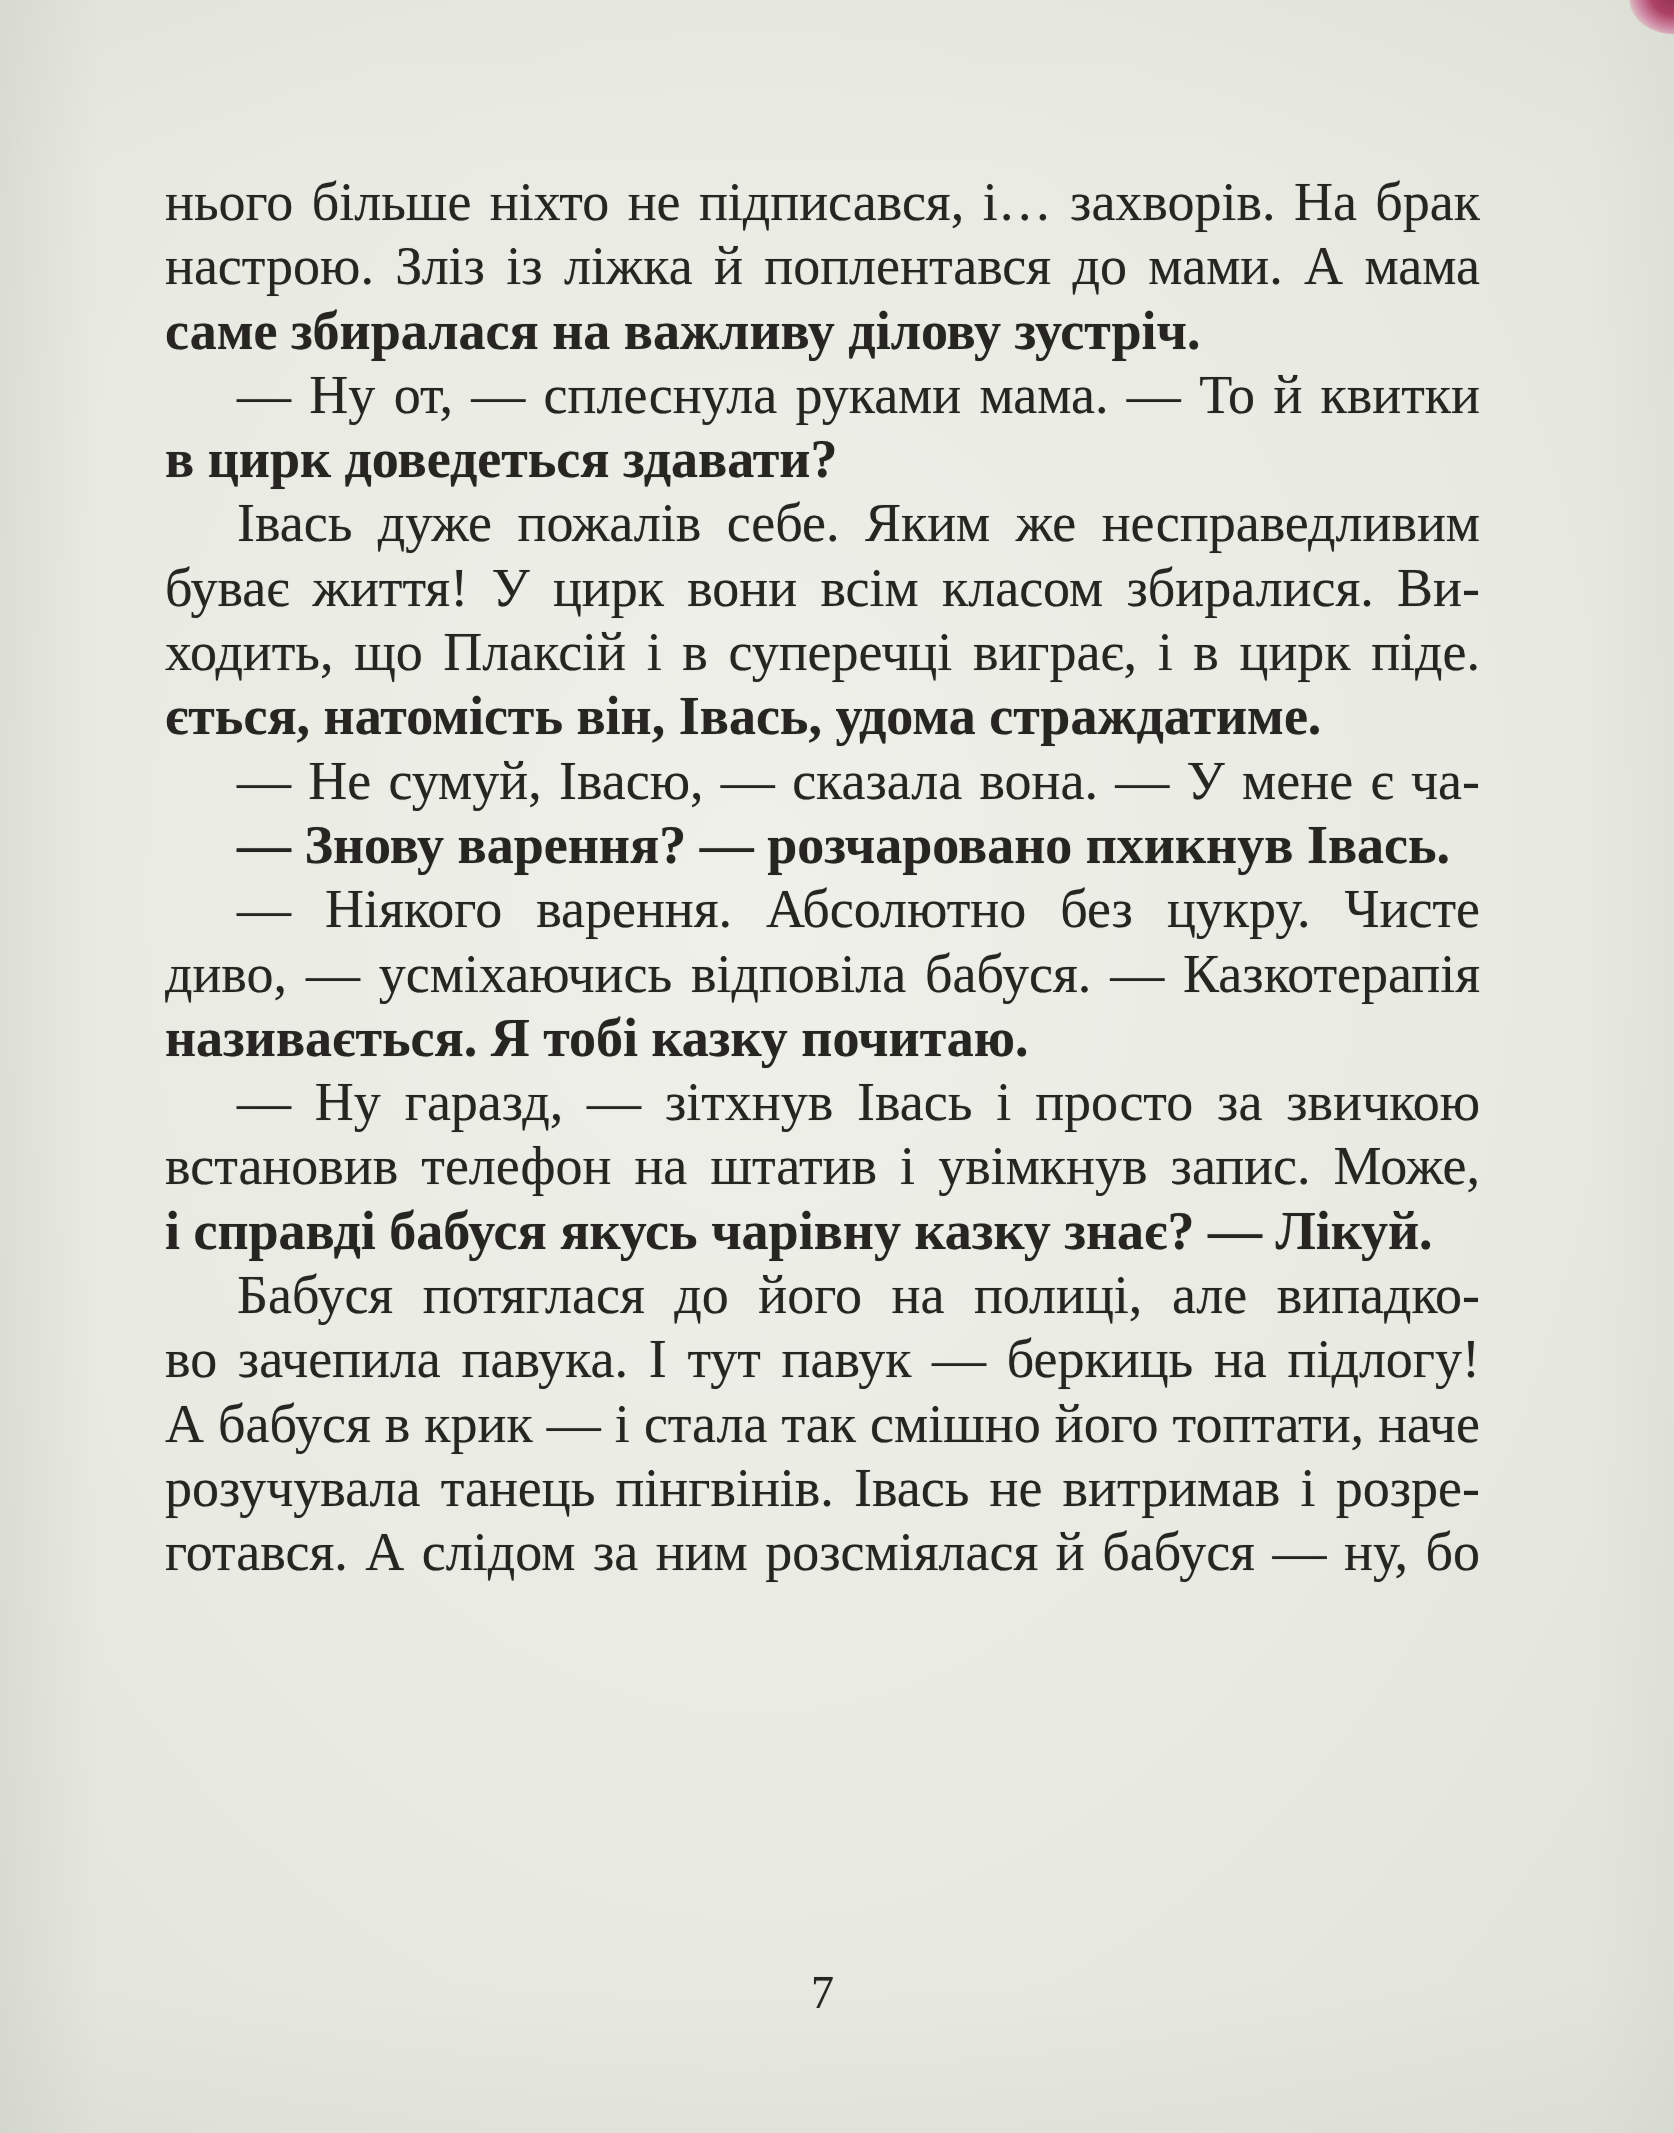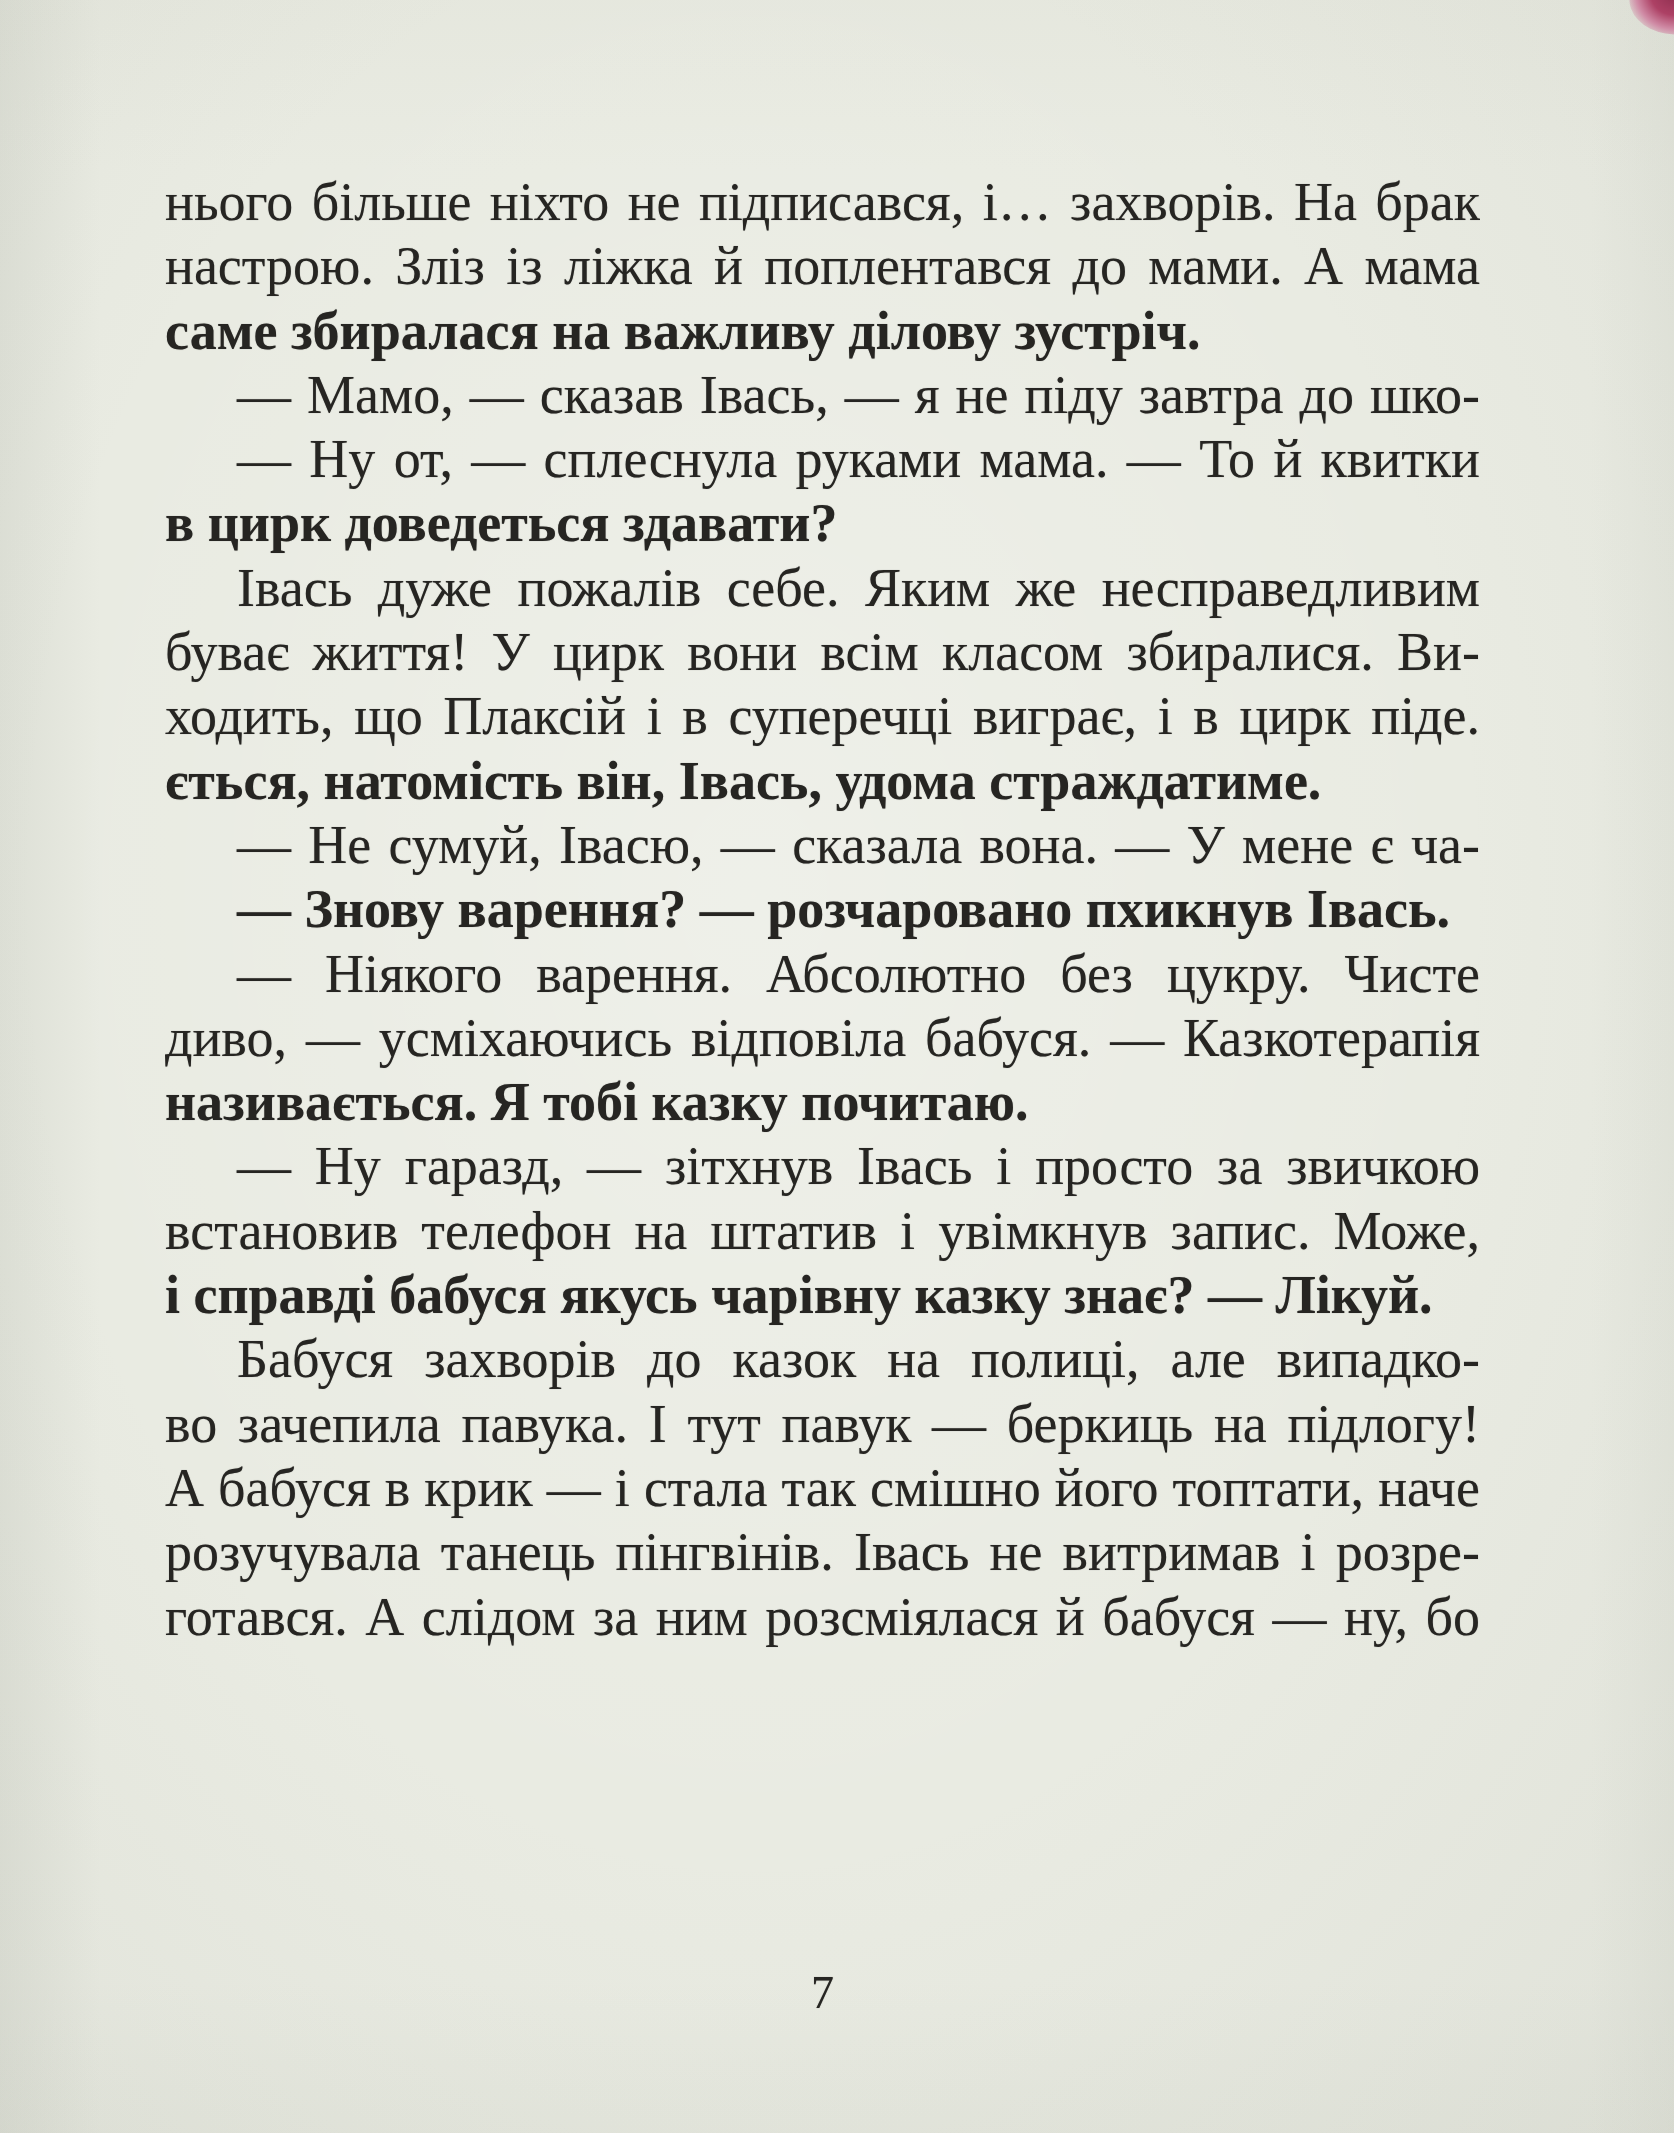--- a/index.html
+++ b/index.html
@@ -88,35 +88,34 @@
 </style>
 </head>
 <body style="--page-bg: #e9ebe2; --ink: #262522; --accent: #ad4165;">
 
 <div class="page">
   <div class="corner-accent"></div>
   <div class="text-block">
       <div class="line">нього більше ніхто не підписався, і… захворів. На брак</div>
       <div class="line">настрою. Зліз із ліжка й поплентався до мами. А мама</div>
       <div class="line short">саме збиралася на важливу ділову зустріч.</div>
-      <div class="line indent">— Мамо, — сказав Івась, — я не піду завтра до шко-</div>
       <div class="line indent">— Ну от, — сплеснула руками мама. — То й квитки</div>
       <div class="line short">в цирк доведеться здавати?</div>
       <div class="line indent">Івась дуже пожалів себе. Яким же несправедливим</div>
       <div class="line">буває життя! У цирк вони всім класом збиралися. Ви-</div>
       <div class="line">ходить, що Плаксій і в суперечці виграє, і в цирк піде.</div>
       <div class="line short">ється, натомість він, Івась, удома страждатиме.</div>
       <div class="line indent">— Не сумуй, Івасю, — сказала вона. — У мене є ча-</div>
       <div class="line indent short">— Знову варення? — розчаровано пхикнув Івась.</div>
       <div class="line indent">— Ніякого варення. Абсолютно без цукру. Чисте</div>
       <div class="line">диво, — усміхаючись відповіла бабуся. — Казкотерапія</div>
       <div class="line short">називається. Я тобі казку почитаю.</div>
       <div class="line indent">— Ну гаразд, — зітхнув Івась і просто за звичкою</div>
       <div class="line">встановив телефон на штатив і увімкнув запис. Може,</div>
       <div class="line short">і справді бабуся якусь чарівну казку знає? — Лікуй.</div>
-      <div class="line indent">Бабуся захворів до казок на полиці, але випадко-</div>
+      <div class="line indent">Бабуся потяглася до його на полиці, але випадко-</div>
       <div class="line">во зачепила павука. І тут павук — беркиць на підлогу!</div>
       <div class="line">А бабуся в крик — і стала так смішно його топтати, наче</div>
       <div class="line">розучувала танець пінгвінів. Івась не витримав і розре-</div>
       <div class="line">готався. А слідом за ним розсміялася й бабуся — ну, бо</div>
     </div>
   <div class="page-number">7</div>
 </div>
 
 </body></html>

